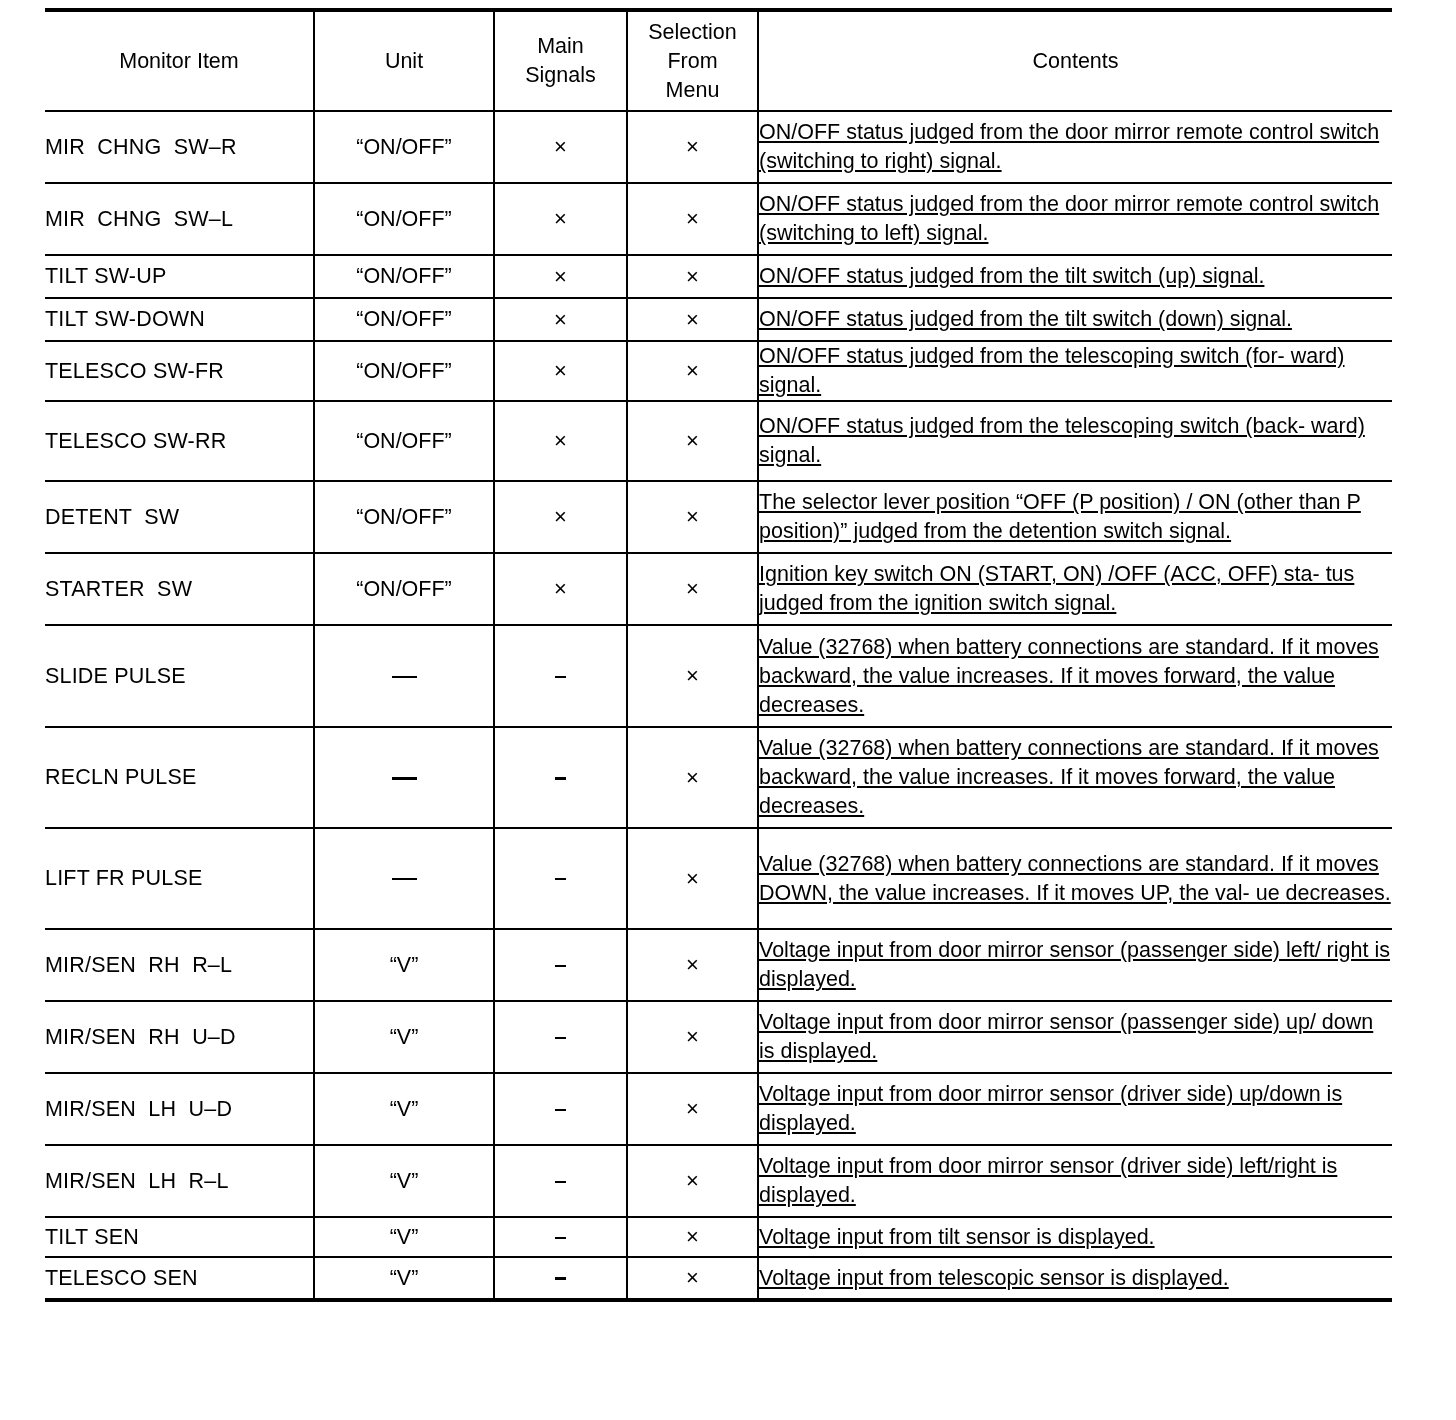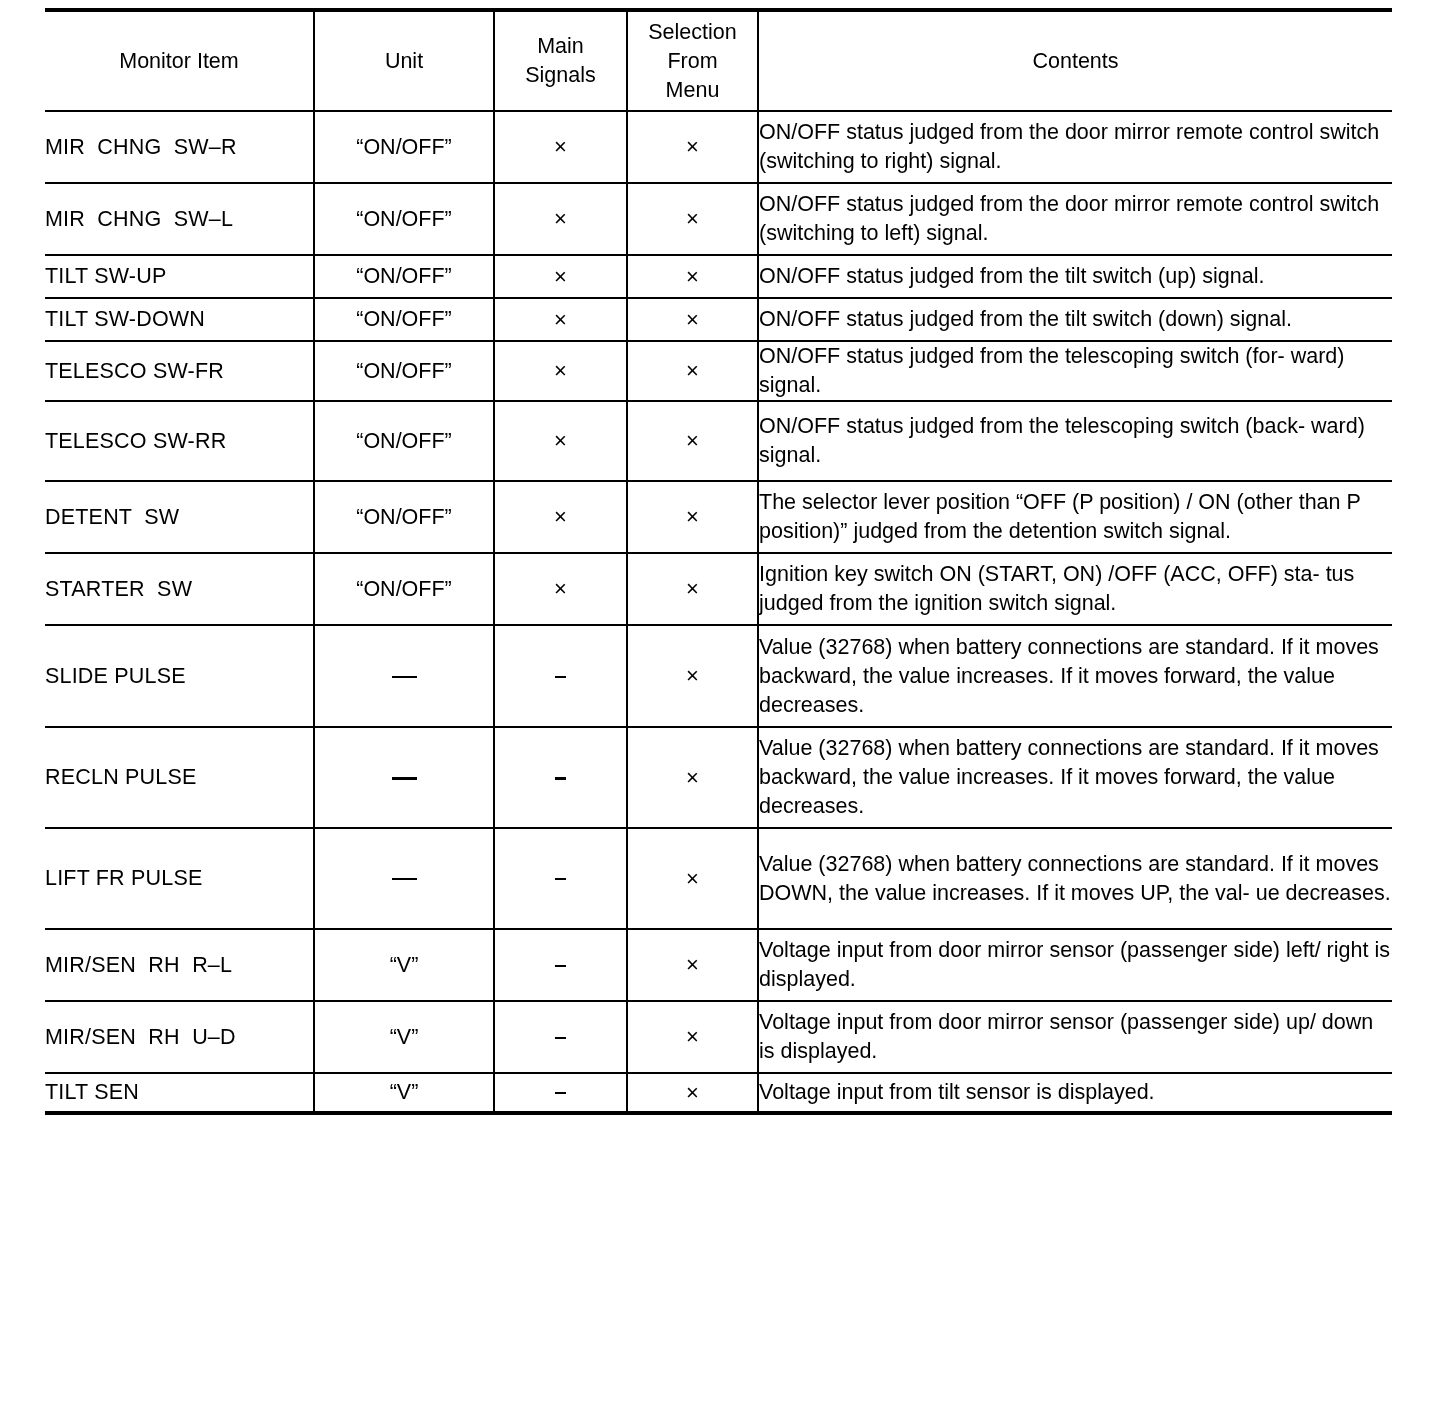--- a/index.html
+++ b/index.html
@@ -14,21 +14,21 @@
     border-left: 2px solid #000; border-right: 2px solid #000;
     border-bottom: 2px solid #000;
     font-size: 21.5px; line-height: 29px; font-weight: normal;
     padding: 0; vertical-align: middle;
   }
   table.monitor tr > *:first-child { border-left: none; }
   table.monitor tr > *:last-child { border-right: none; }
   table.monitor thead th { text-align: center; height: 98px; line-height: 29px; }
   td.item { padding-left: 16px; text-align: left; white-space: pre; letter-spacing: 0.2px; }
   td.unit, td.main, td.sel { text-align: center; }
-  td.contents { padding: 0 14px 4px 15px; text-align: left; }
+  td.contents { padding: 0 14px 4px 15px; text-align: left; text-decoration: underline; }
   .mark-x { font-size: 22px; }
   .dash { display: inline-block; }
   .dash.em { width: 25px; border-top: 2px solid #000; vertical-align: middle; }
   .dash.em.bold { border-top-width: 3px; }
   .dash.en { width: 11px; border-top: 2px solid #000; vertical-align: middle; }
   .dash.en.bold { border-top-width: 3px; }
 </style>
 </head>
 <body>
 
@@ -141,21 +141,42 @@
     <td class="sel"><span class="mark-x">×</span></td>
     <td class="contents">Voltage input from door mirror sensor (passenger side) left/ right is displayed.</td>
   </tr>
       <tr style="height: 72px;">
     <td class="item">MIR/SEN  RH  U–D</td>
     <td class="unit">“V”</td>
     <td class="main"><span class="dash en"></span></td>
     <td class="sel"><span class="mark-x">×</span></td>
     <td class="contents">Voltage input from door mirror sensor (passenger side) up/ down is displayed.</td>
   </tr>
+      <tr style="height: 72px;">
+    <td class="item">MIR/SEN  LH  U–D</td>
+    <td class="unit">“V”</td>
+    <td class="main"><span class="dash en"></span></td>
+    <td class="sel"><span class="mark-x">×</span></td>
+    <td class="contents">Voltage input from door mirror sensor (driver side) up/down is displayed.</td>
+  </tr>
+      <tr style="height: 72px;">
+    <td class="item">MIR/SEN  LH  R–L</td>
+    <td class="unit">“V”</td>
+    <td class="main"><span class="dash en"></span></td>
+    <td class="sel"><span class="mark-x">×</span></td>
+    <td class="contents">Voltage input from door mirror sensor (driver side) left/right is displayed.</td>
+  </tr>
       <tr style="height: 40px;">
     <td class="item">TILT SEN</td>
     <td class="unit">“V”</td>
     <td class="main"><span class="dash en"></span></td>
     <td class="sel"><span class="mark-x">×</span></td>
     <td class="contents">Voltage input from tilt sensor is displayed.</td>
   </tr>
+      <tr style="height: 43px;">
+    <td class="item">TELESCO SEN</td>
+    <td class="unit">“V”</td>
+    <td class="main"><span class="dash en bold"></span></td>
+    <td class="sel"><span class="mark-x">×</span></td>
+    <td class="contents">Voltage input from telescopic sensor is displayed.</td>
+  </tr>
     </tbody>
 </table>
 
 </body></html>

